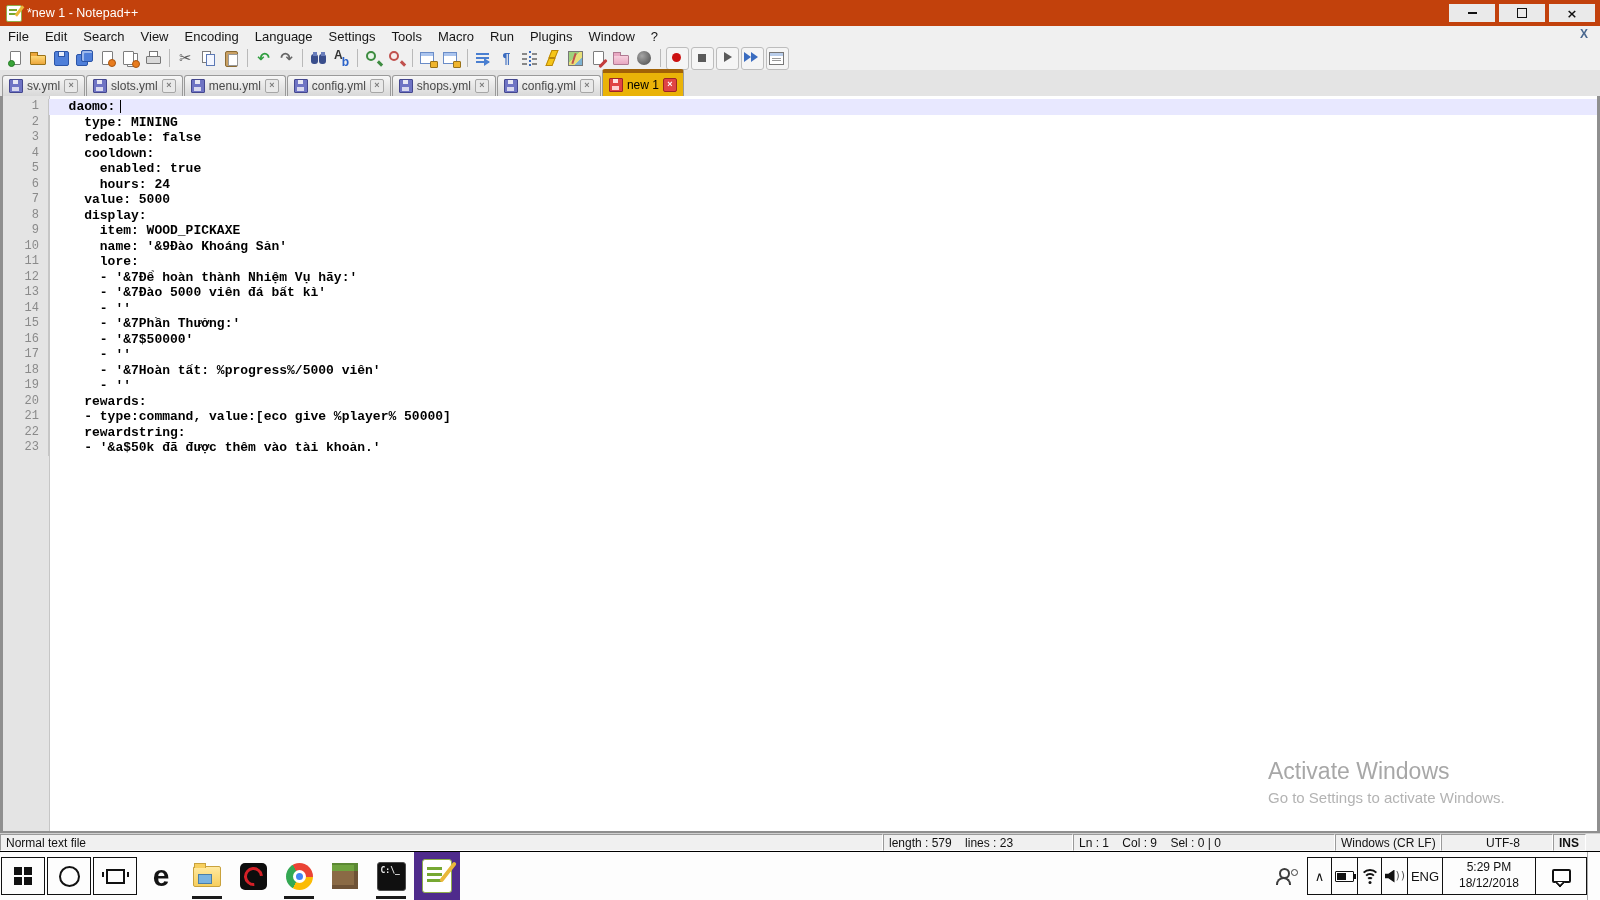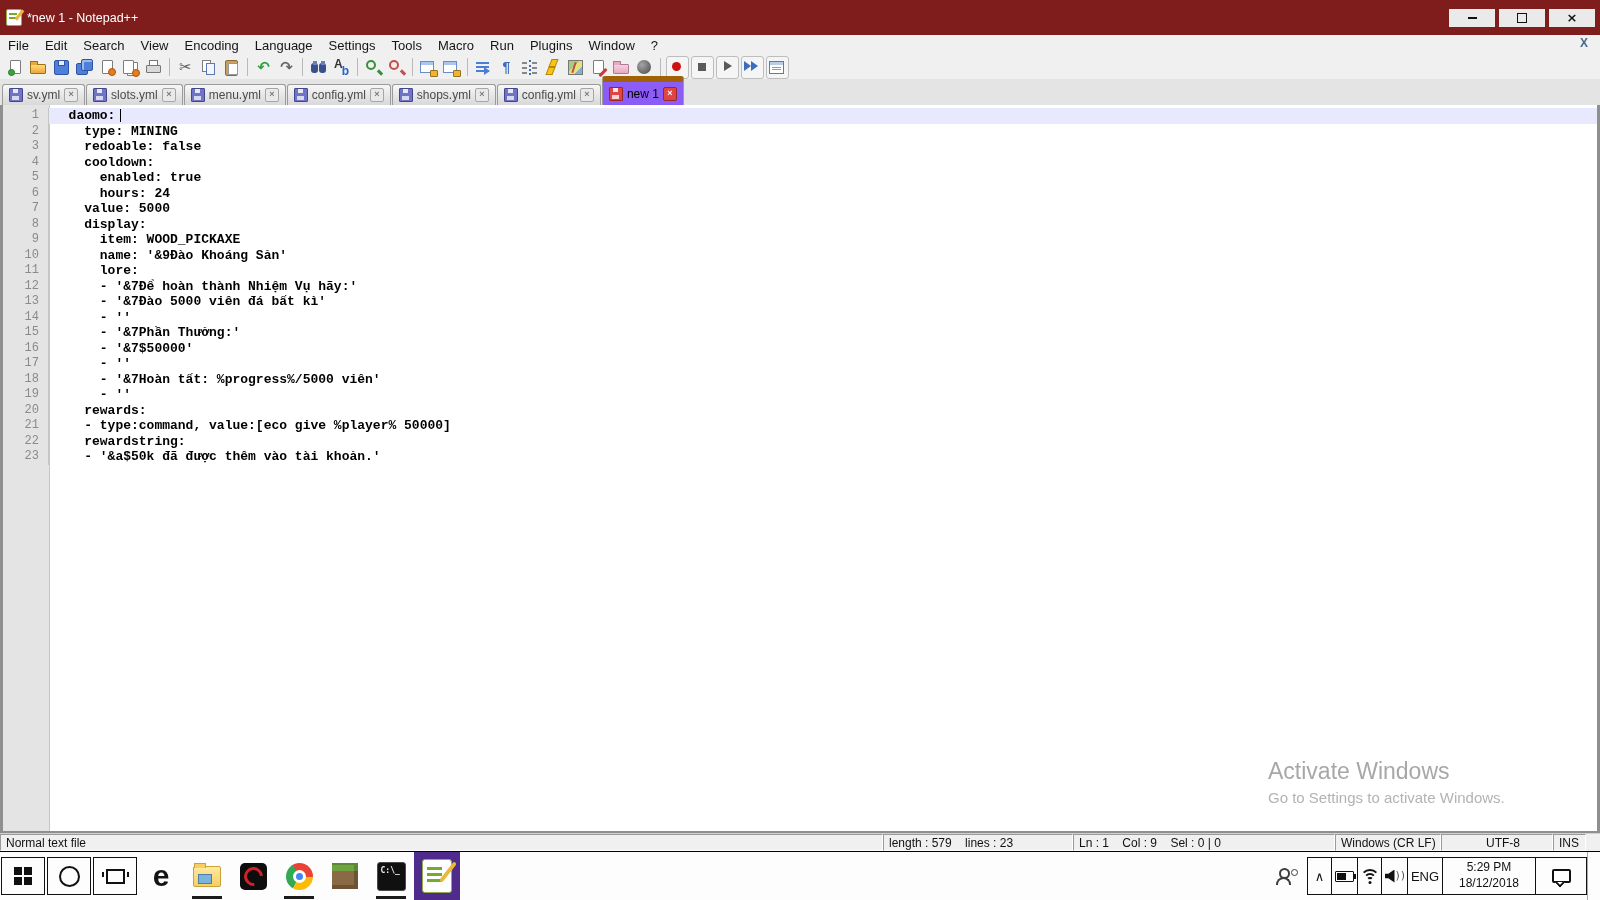--- a/index.html
+++ b/index.html
@@ -1,20 +1,20 @@
 <!DOCTYPE html>
 <html><head>
 <meta charset="utf-8">
 <style>
   html,body{margin:0;padding:0;width:1600px;height:900px;overflow:hidden;
     font-family:"Liberation Sans",sans-serif;background:#f0f0f0;-webkit-font-smoothing:antialiased;}
   .app-window{display:flex;flex-direction:column;width:1600px;height:900px;}
 
   
-  .titlebar{height:35px;background:#7f1d1d;color:#fff;display:flex;align-items:center;font-size:12.5px;flex:none;}
+  .titlebar{height:26px;background:#c2410c;color:#fff;display:flex;align-items:center;font-size:12.5px;flex:none;}
   .titleicon{width:14px;height:15px;background:#fff;border:1px solid #8fae4b;border-radius:2px;margin:0 5px 0 6px;position:relative;flex:none;}
   .titleicon::before{content:"";position:absolute;left:2px;top:3px;width:8px;height:2px;background:#76a832;box-shadow:0 4px 0 #76a832;}
   .titleicon::after{content:"";position:absolute;right:0px;top:-1px;width:3px;height:12px;background:#e9b83a;transform:rotate(38deg);}
   .title-text{color:#fff;}
   .win-controls{margin-left:auto;display:flex;align-items:center;padding-right:5px;gap:4px;}
   .wbtn{width:46px;height:18px;background:#eaeaea;display:flex;align-items:center;justify-content:center;color:#111;}
   .glyph-min{width:9px;height:2px;background:#111;}
   .glyph-restore{width:8px;height:8px;border:1px solid #111;position:relative;background:#eaeaea;}
   .glyph-restore::before{content:"";position:absolute;left:2px;top:-4px;width:8px;height:8px;border:1px solid #111;z-index:-1;}
   .glyph-close{font:bold 13px/13px "DejaVu Sans",sans-serif;}
@@ -81,21 +81,21 @@
   .i-macro-run-multiple::before{left:2px;top:4px;width:0;height:0;border:5px solid transparent;border-left:7px solid #3a6cc0;}
   .i-macro-run-multiple::after{left:9px;top:4px;width:0;height:0;border:5px solid transparent;border-left:7px solid #3a6cc0;}
   .i-macro-save::before{left:2px;top:4px;width:15px;height:13px;background:#fff;border:1px solid #777;box-shadow:inset 0 3px 0 #b9cdea;}
   .i-macro-save::after{left:5px;top:10px;width:9px;height:1px;background:#999;box-shadow:0 2px 0 #999;}
 
   
   .tabbar{height:26px;background:#e4e4e4;display:flex;align-items:flex-end;padding-left:2px;flex:none;}
   .tab{display:flex;align-items:center;gap:4px;height:20px;padding:0 6px;margin-right:1px;
        background:linear-gradient(#f7f7f7,#d8d8d8);border:1px solid #9a9a9a;border-bottom:none;
        border-radius:3px 3px 0 0;font-size:12px;color:#4a4a4a;}
-  .tab.active{height:23px;background:#8b5cf6;color:#000;border-top:6px solid #a16207;padding-top:0;position:relative;z-index:2;}
+  .tab.active{height:23px;background:#eab308;color:#000;border-top:4px solid #a16207;padding-top:0;position:relative;z-index:2;}
   .tab-disk{width:12px;height:12px;background:#6f74c4;border:1px solid #44478f;border-radius:1px;position:relative;flex:none;}
   .tab-disk::before{content:"";position:absolute;left:3px;top:0;width:5px;height:4px;background:#e8e8f4;}
   .tab-disk::after{content:"";position:absolute;left:2px;bottom:1px;width:7px;height:4px;background:#d8d8ee;}
   .tab-disk.modified{background:#e04545;border-color:#9c2626;}
   .tab-disk.modified::before{background:#ffe2e2;}
   .tab-disk.modified::after{background:#ffd2d2;}
   .tab-close{width:12px;height:12px;border:1px solid #a6a6a6;background:#e9e9e9;color:#7a7a7a;
        font:bold 9px/11px "Liberation Sans",sans-serif;text-align:center;border-radius:2px;flex:none;}
   .tab.active .tab-close{background:#e04545;border-color:#9c2626;color:#fff;}
 
@@ -113,21 +113,21 @@
 
   
   .statusbar{height:17px;background:#f0f0f0;display:flex;font-size:12px;color:#111;flex:none;border-top:1px solid #d0d0d0;}
   .sseg{border:1px solid;border-color:#9a9a9a #fff #fff #9a9a9a;display:flex;align-items:center;padding:0 5px;
         white-space:pre;box-sizing:border-box;overflow:hidden;}
   .sseg.doc{flex:1;}
   .sseg.len{width:190px;}
   .sseg.pos{width:262px;}
   .sseg.eol{width:106px;}
   .sseg.enc{width:112px;padding-left:44px;}
-  .sseg.ins{width:33px;}
+  .sseg.ins{width:33px;font-weight:bold;}
   .sgrip{width:14px;}
 
   
   .taskbar{height:48px;background:#fdfdfd;border-top:1px solid #000;display:flex;align-items:stretch;flex:none;}
   .tb-left{display:flex;align-items:center;}
   .cell{width:46px;height:100%;display:flex;align-items:center;justify-content:center;position:relative;box-sizing:border-box;flex:none;}
   .cell.sysbtn{width:44px;height:38px;align-self:center;border:1px solid #111;margin:0 1px;}
   .openline{position:absolute;bottom:1px;left:8px;right:8px;height:3px;background:#1b1b1b;}
   .cell.active-app{background:#4f2b8c;}
   .winlogo{width:18px;height:18px;display:grid;grid-template-columns:1fr 1fr;grid-template-rows:1fr 1fr;gap:2px;}

